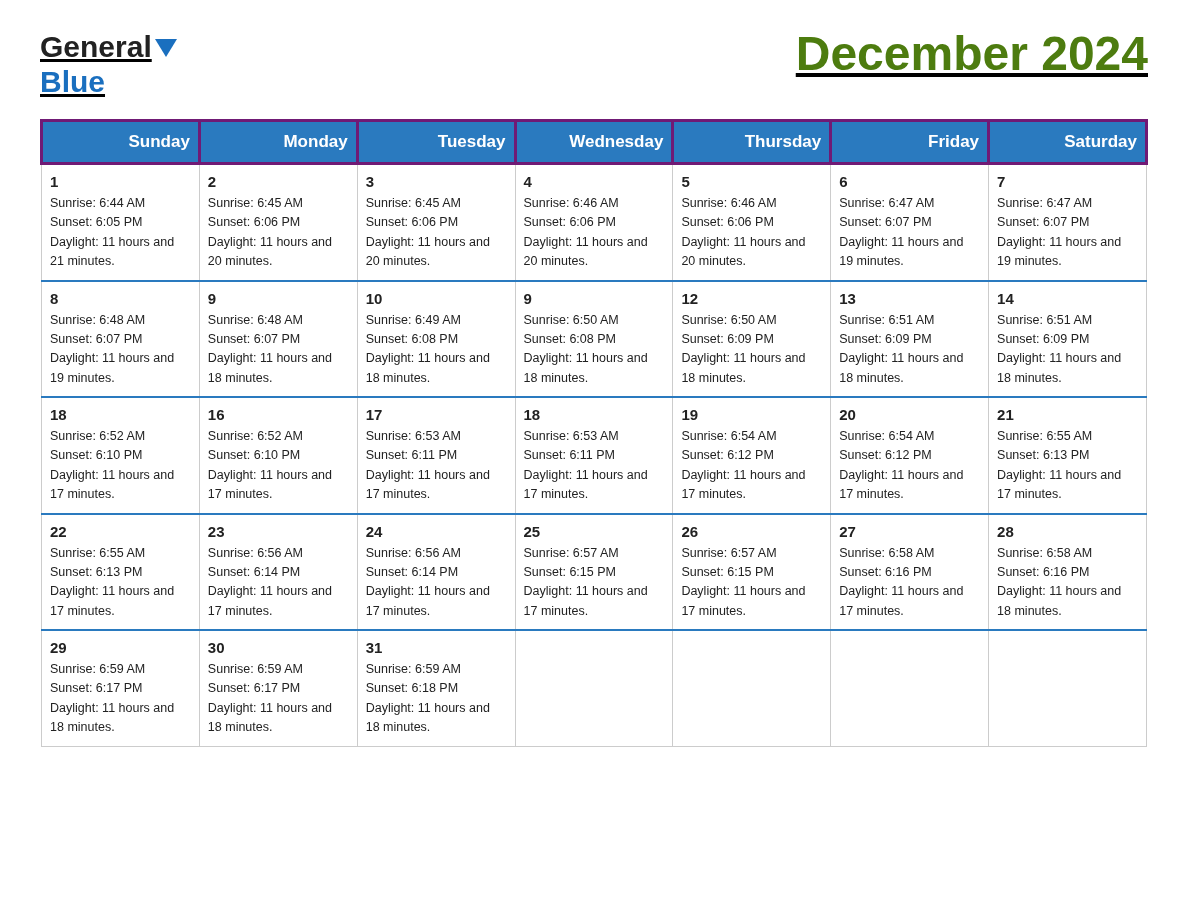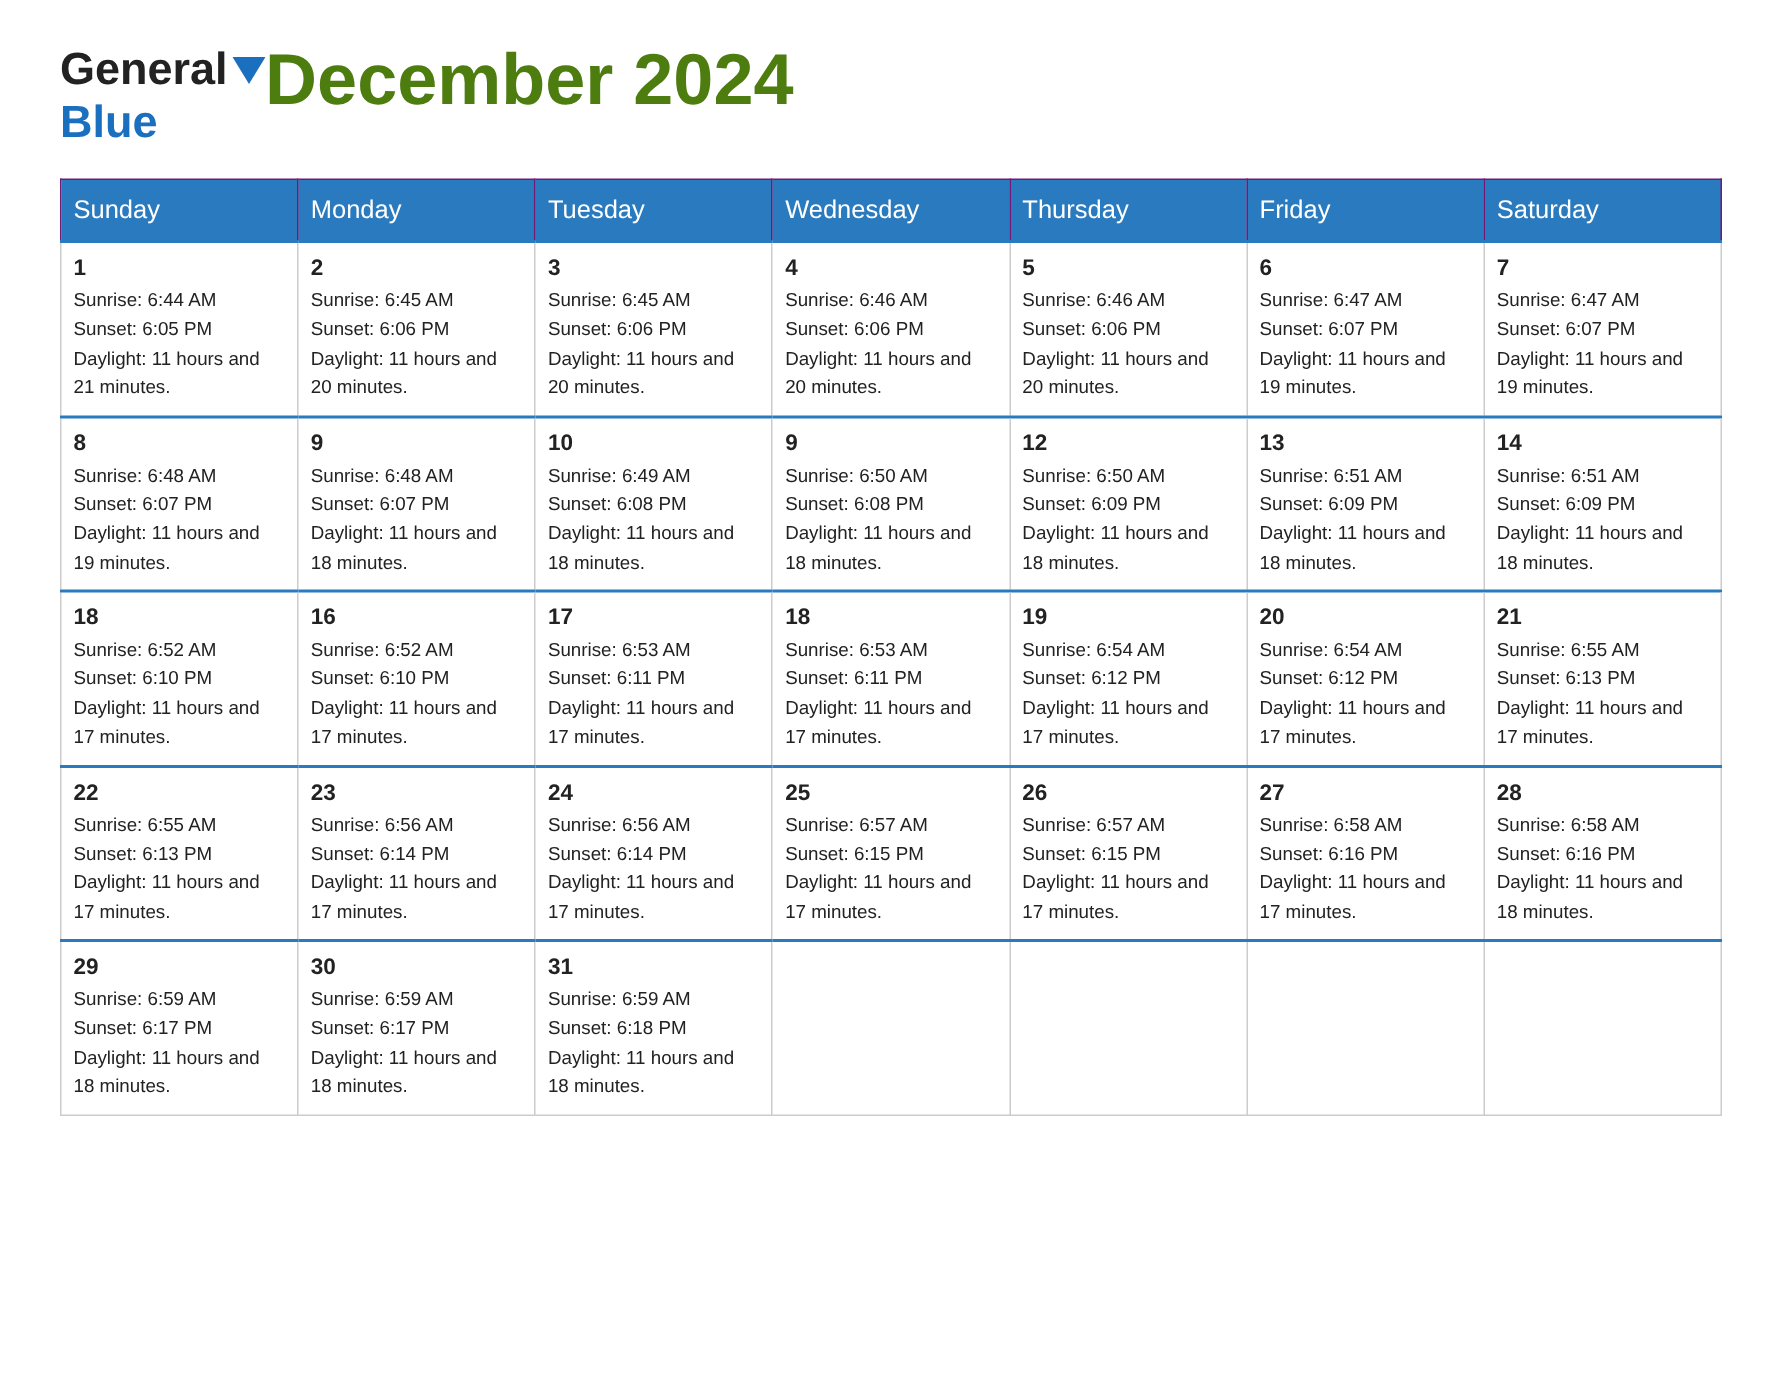--- a/index.html
+++ b/index.html
@@ -5,23 +5,24 @@
     * { box-sizing: border-box; margin: 0; padding: 0; }
     body {
       font-family: Arial, Helvetica, sans-serif;
       background: #fff;
       padding: 30px 40px;
       width: 1188px;
       min-height: 918px;
     }
     .header {
       display: flex;
-      justify-content: flex-start;
+      justify-content: space-between;
       align-items: flex-start;
       margin-bottom: 20px;
+      text-decoration: underline;
     }
     .title-block { text-align: right; }
     .month-title {
       font-size: 48px;
       font-weight: bold;
       color: #4d7c0f;
       line-height: 1;
     }
     .location {
       font-size: 22px;
@@ -30,24 +31,24 @@
     }
     table {
       width: 100%;
       border-collapse: collapse;
       table-layout: fixed;
     }
     thead tr th {
       background-color: #2a7abf;
       color: #fff;
       font-size: 17px;
-      font-weight: normal;
+      font-weight: bold;
       padding: 10px 8px;
-      text-align: left;
-      border: 1px solid #701a75;
+      text-align: right;
+      border: 3px solid #701a75;
     }
     tbody tr td {
       vertical-align: top;
       padding: 8px 8px;
       font-size: 13px;
       color: #222;
       border: 1px solid #ccc;
       border-top: 2px solid #2a7abf;
       min-height: 100px;
       height: 100px;

